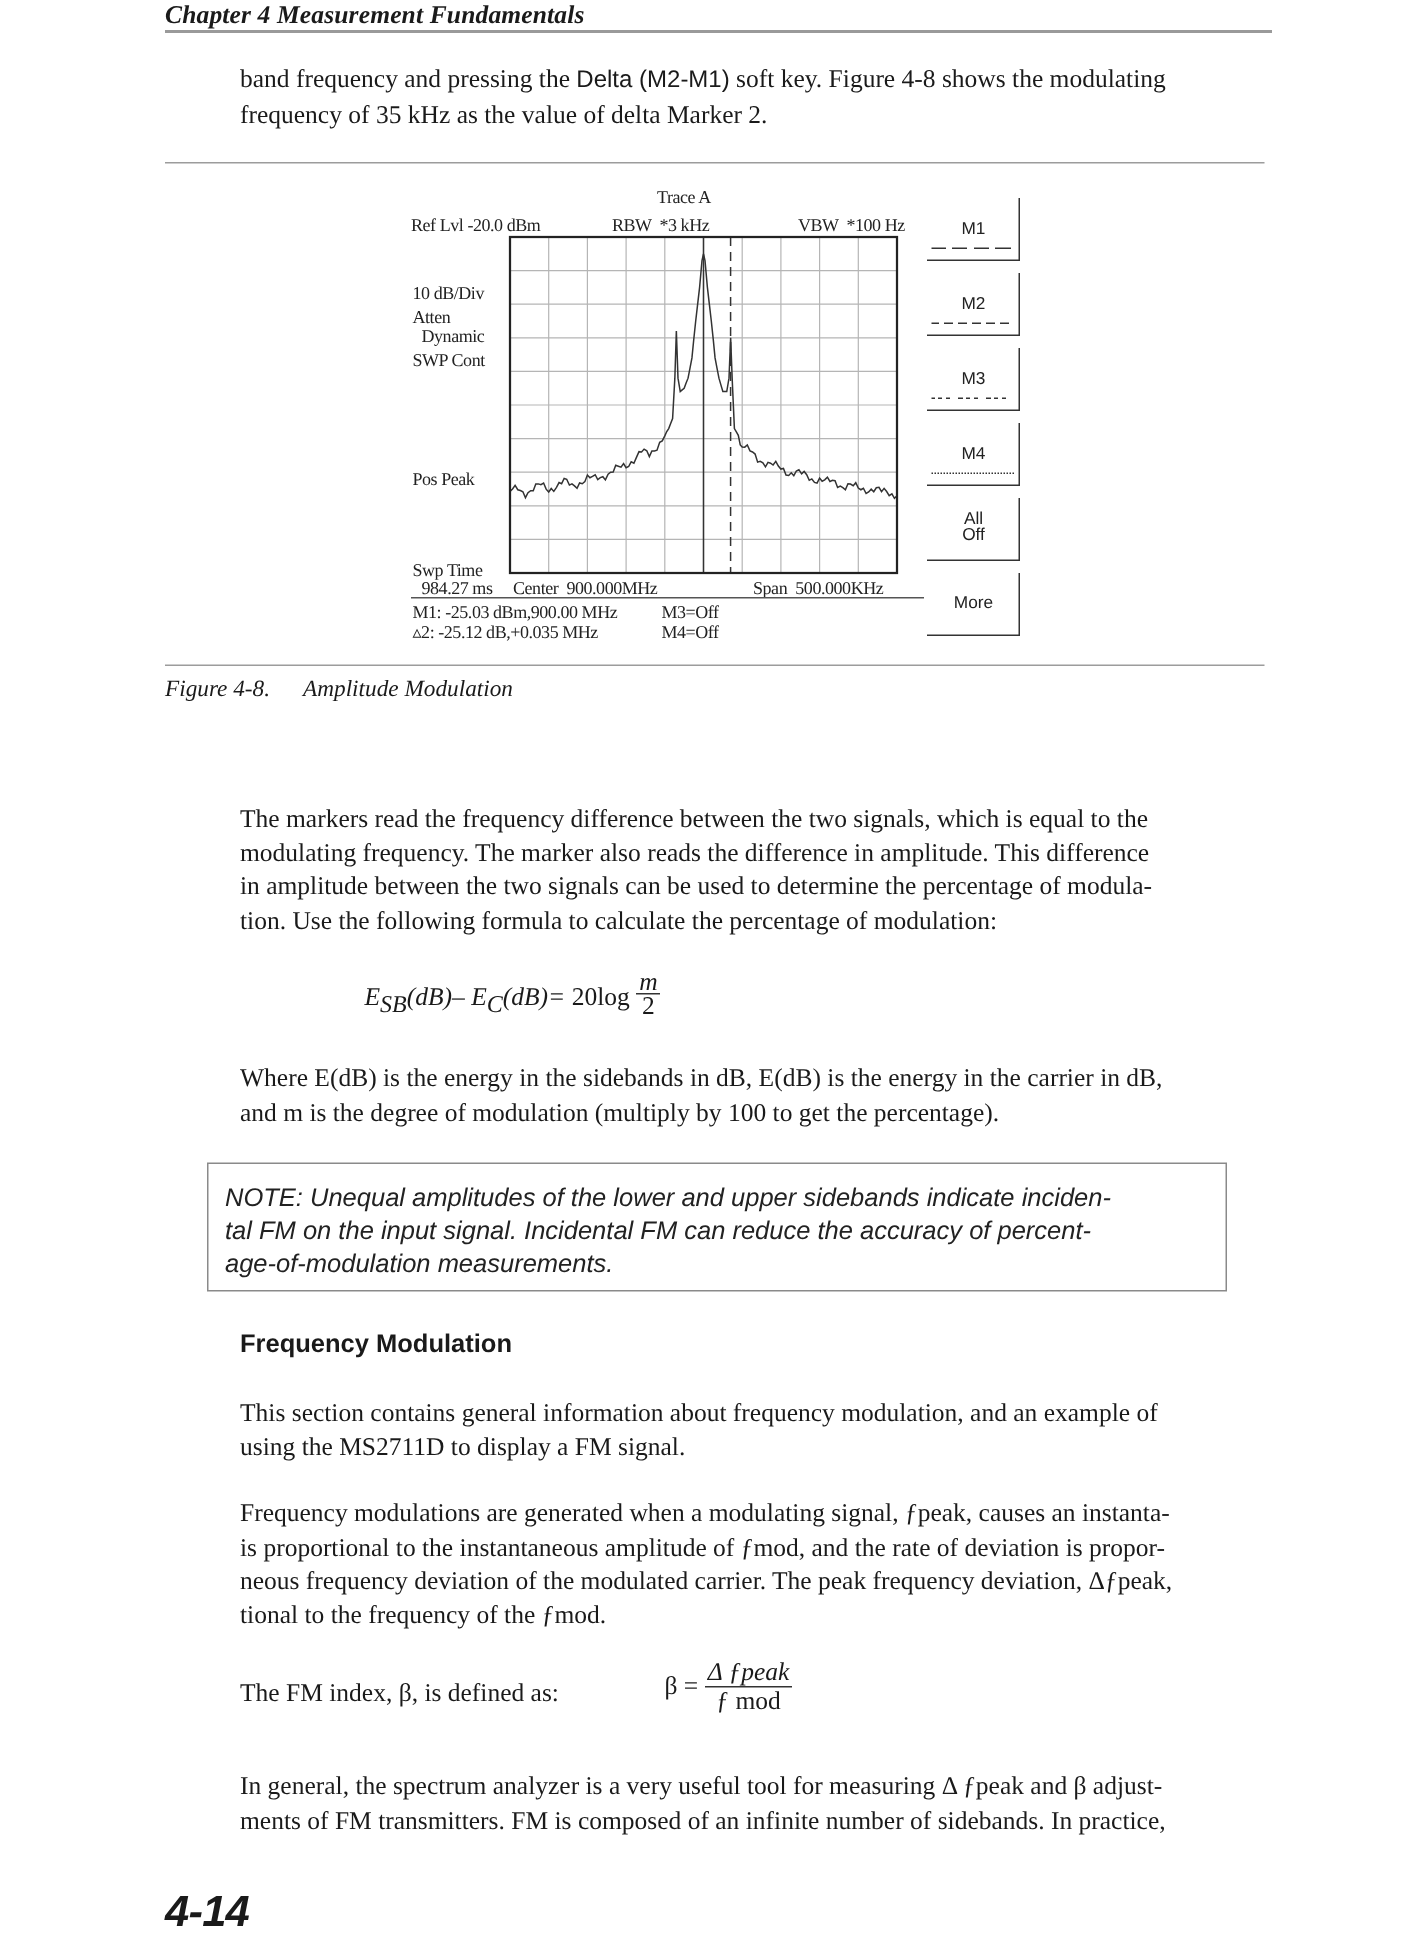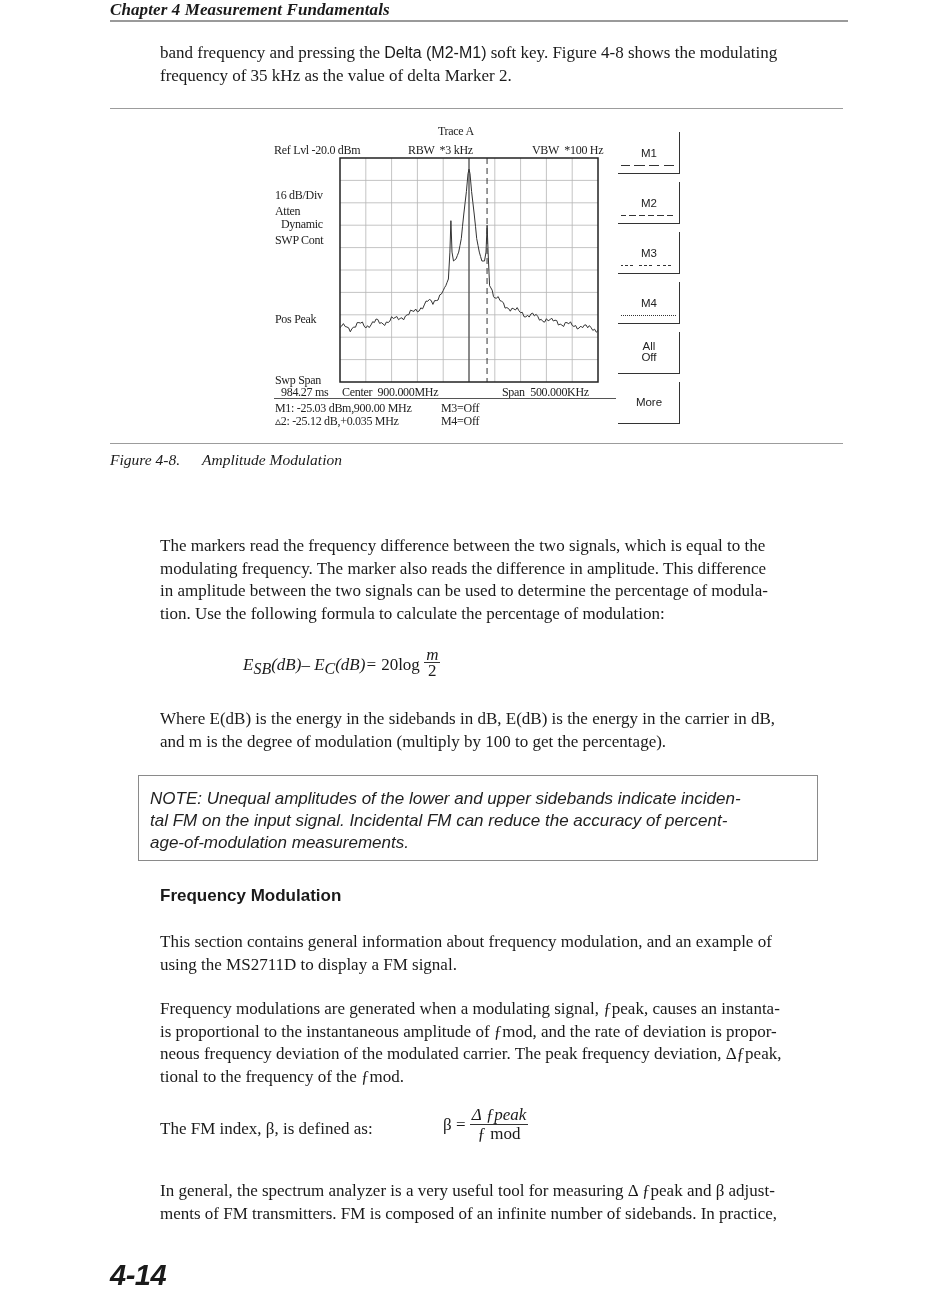--- a/index.html
+++ b/index.html
@@ -39,26 +39,26 @@
 </div>
 
 <div class="abs rule" style="left:110px;top:108px;width:733px;"></div>
 <div class="abs rule" style="left:110px;top:443px;width:733px;"></div>
 
 <div class="abs" style="left:0;top:0;width:950px;height:450px;">
   <div class="abs sa" style="left:438px;top:124px;">Trace A</div>
   <div class="abs sa" style="left:274px;top:143px;">Ref Lvl -20.0 dBm</div>
   <div class="abs sa" style="left:408px;top:143px;">RBW  *3 kHz</div>
   <div class="abs sa" style="left:532px;top:143px;">VBW  *100 Hz</div>
-  <div class="abs sa" style="left:275px;top:188px;">16 dB/Div</div>
+  <div class="abs sa" style="left:275px;top:188px;">10 dB/Div</div>
   <div class="abs sa" style="left:275px;top:204px;">Atten</div>
   <div class="abs sa" style="left:281px;top:217px;">Dynamic</div>
   <div class="abs sa" style="left:275px;top:233px;">SWP Cont</div>
   <div class="abs sa" style="left:275px;top:312px;">Pos Peak</div>
-  <div class="abs sa" style="left:275px;top:373px;">Swp Span</div>
+  <div class="abs sa" style="left:275px;top:373px;">Swp Time</div>
   <div class="abs sa" style="left:281px;top:385px;">984.27 ms</div>
   <div class="abs sa" style="left:342px;top:385px;">Center  900.000MHz</div>
   <div class="abs sa" style="left:502px;top:385px;">Span  500.000KHz</div>
   <div class="abs" style="left:274px;top:398px;width:342px;height:1px;background:#555;"></div>
   <div class="abs sa" style="left:275px;top:401px;">M1: -25.03 dBm,900.00 MHz</div>
   <div class="abs sa" style="left:275px;top:414px;">▵2: -25.12 dB,+0.035 MHz</div>
   <div class="abs sa" style="left:441px;top:401px;">M3=Off</div>
   <div class="abs sa" style="left:441px;top:414px;">M4=Off</div>
 
   <svg id="plot" class="abs" style="left:336px;top:154px;" width="268" height="232">

